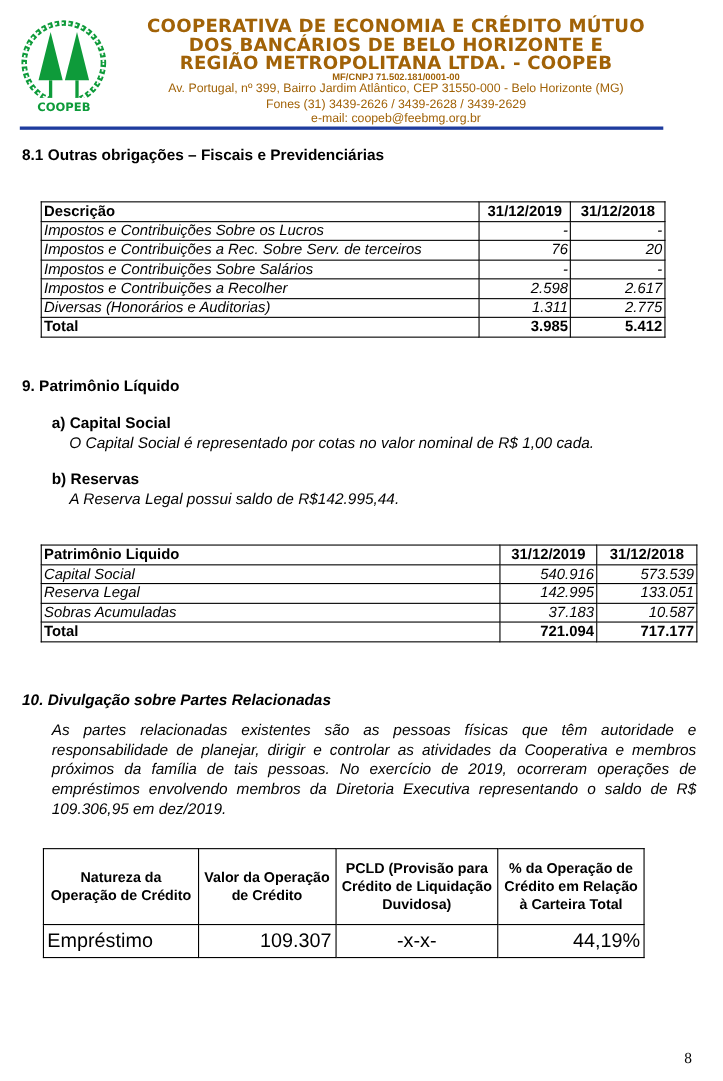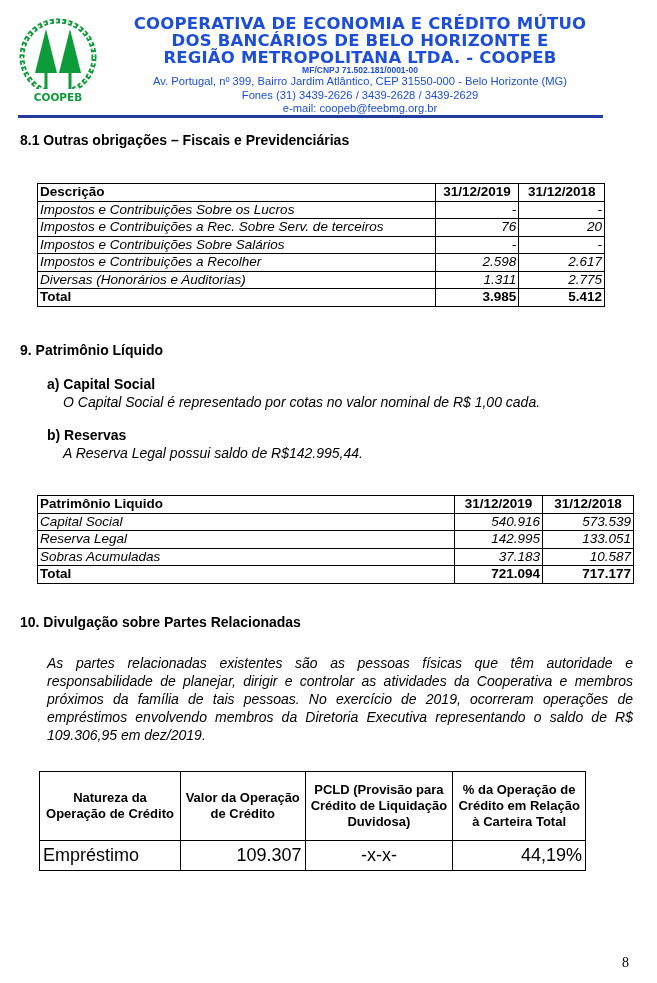--- a/index.html
+++ b/index.html
@@ -2,21 +2,21 @@
 <html><head>
 <meta charset="utf-8">
 <style>
   html, body { margin: 0; padding: 0; background: #ffffff; }
   body { width: 657px; height: 983px; position: relative; overflow: hidden;
          font-family: "Liberation Sans", sans-serif; color: #000; }
   .abs { position: absolute; }
 
   
   .logo { left: 14px; top: 15px; width: 88px; height: 92px; }
-  .hdr { left: 110px; width: 500px; text-align: center; color: #1d4ed8; }
+  .hdr { left: 110px; width: 500px; text-align: center; color: #a16207; }
   .hdr-title { font-family: "DejaVu Sans", sans-serif; font-weight: bold; font-size: 16.5px;
                line-height: 17px; letter-spacing: 0.2px; }
   .hdr-small { font-size: 8.5px; font-weight: bold; line-height: 10px; }
   .hdr-line { font-size: 11.2px; line-height: 13px; }
   .rule { left: 18px; top: 115px; width: 585px; height: 3px; background: #1f3c9e; }
 
   
   .h-sec { font-weight: bold; font-size: 14px; left: 20px; }
   .h-sub { font-weight: bold; font-size: 14px; left: 47px; }
   .para  { font-style: italic; font-size: 14px; left: 63px; }
@@ -151,21 +151,21 @@
     <td class="num">10.587</td>
   </tr>
   <tr class="total">
     <td>Total</td>
     <td class="num">721.094</td>
     <td class="num">717.177</td>
   </tr>
 </tbody>
   </table>
 
-<div class="abs h-sec" style="top:614px;">10. Divulgação sobre Partes Relacionadas</div>
+<div class="abs h-sec" style="top:628px;font-style:italic;">10. Divulgação sobre Partes Relacionadas</div>
 <div class="abs just" style="top:654px;">As partes relacionadas existentes são as pessoas físicas que têm autoridade e responsabilidade de planejar, dirigir e controlar as atividades da Cooperativa e membros próximos da família de tais pessoas. No exercício de 2019, ocorreram operações de empréstimos envolvendo membros da Diretoria Executiva representando o saldo de R$ 109.306,95 em dez/2019.</div>
 
 <table class="r">
   <colgroup>
       <col style="width:150px">
       <col style="width:137px">
       <col style="width:165px">
       <col style="width:148px">
     </colgroup>
   <tbody>

